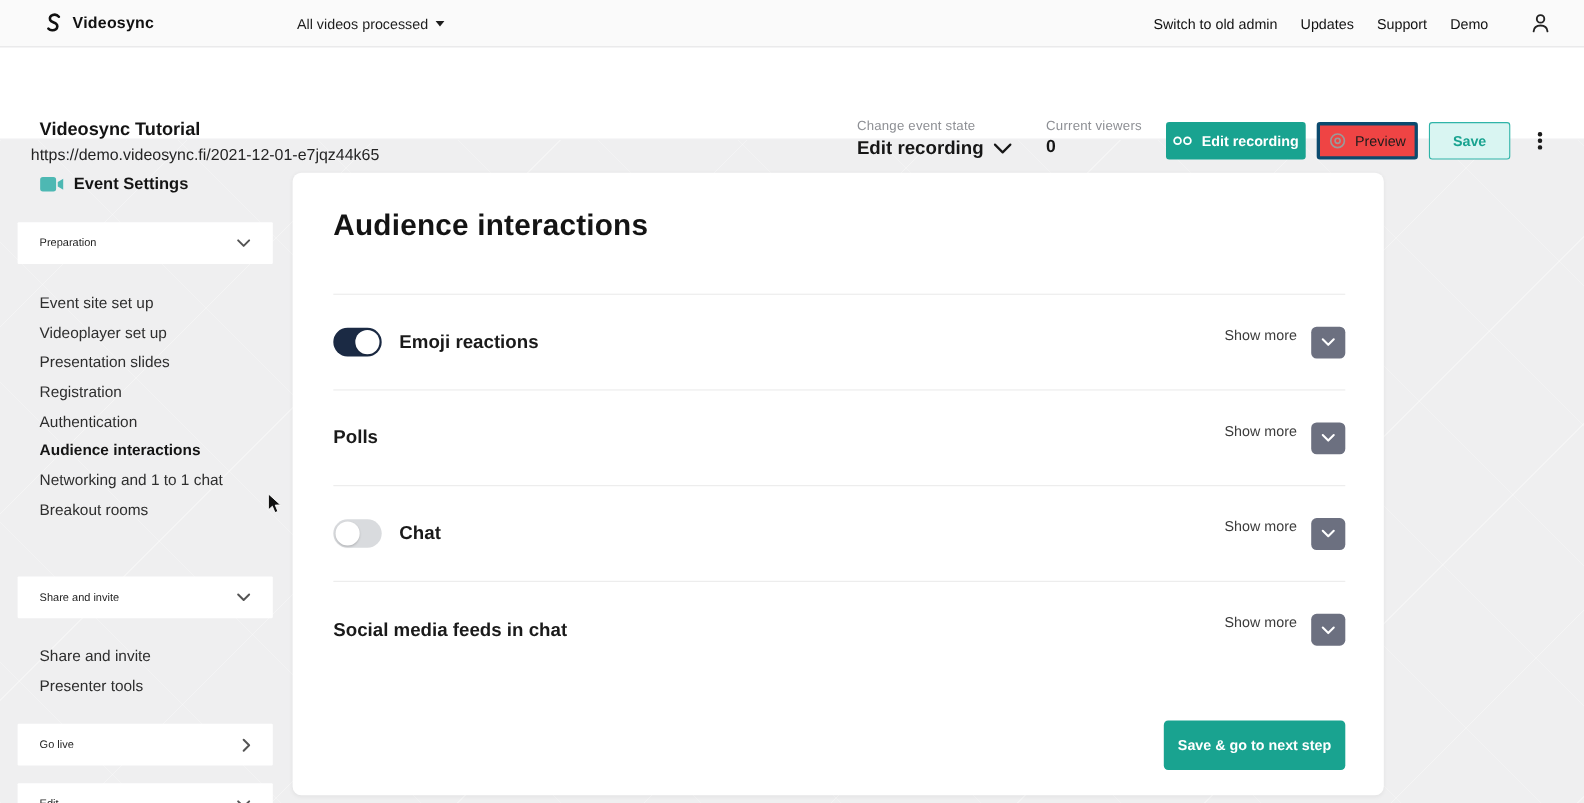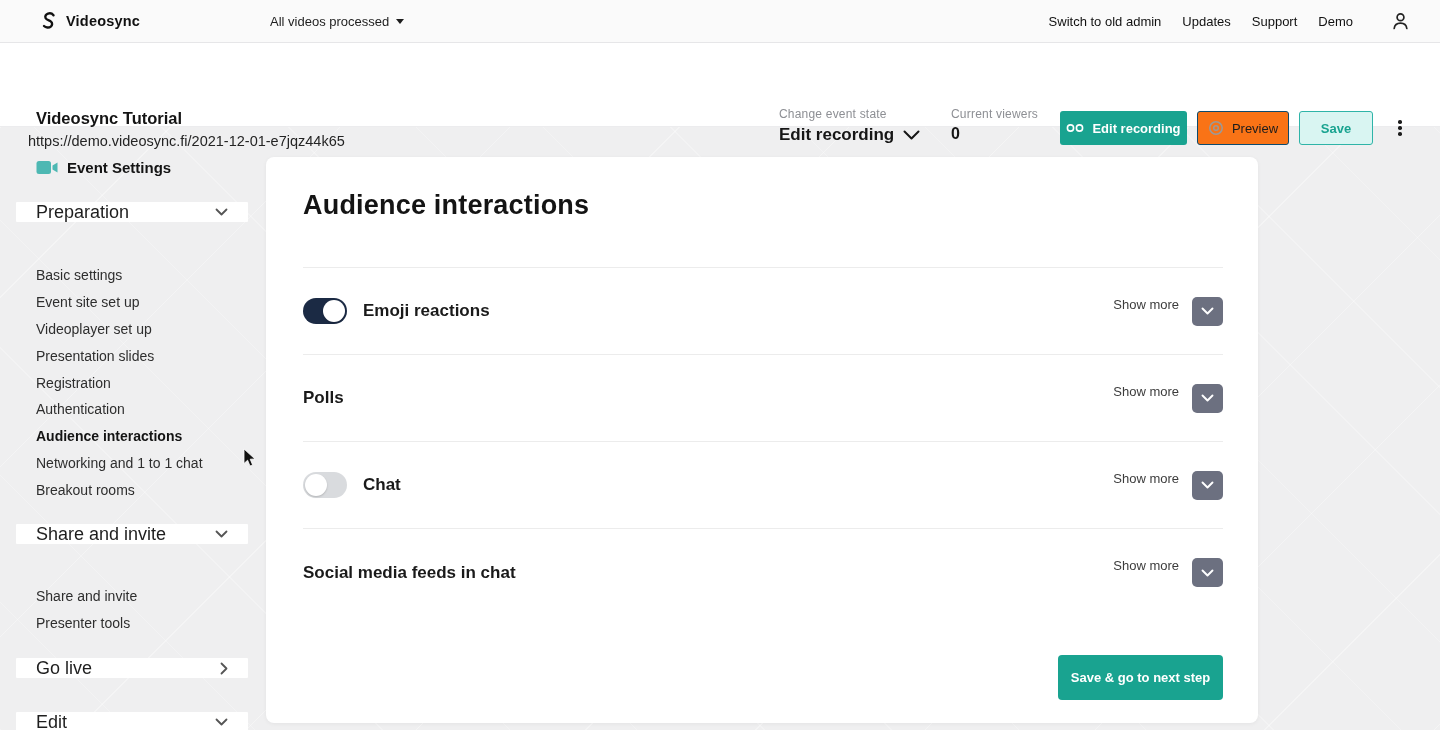--- a/index.html
+++ b/index.html
@@ -32,42 +32,42 @@
   }
   .event-title { position:absolute; left:36px; top:66px; font-size:16.5px; font-weight:700; color:#141414; }
   .event-url { position:absolute; left:28px; top:90px; font-size:14.5px; color:#242424; }
   .state-block { position:absolute; left:779px; top:64px; }
   .small-label { font-size:12px; color:#8d8f94; letter-spacing:.2px; }
   .state-value { display:flex; align-items:center; gap:9px; margin-top:4px; font-size:17px; font-weight:700; color:#161616; cursor:pointer; }
   .viewers-block { position:absolute; left:951px; top:64px; }
   .viewers-count { margin-top:4px; font-size:16px; font-weight:700; color:#161616; }
   .btn { display:flex; align-items:center; justify-content:center; gap:8px; border-radius:3px; font-size:13px; cursor:pointer; height:34px; }
   .btn-edit-rec { position:absolute; left:1060px; top:68px; width:127px; background:var(--teal); color:#fff; font-weight:600; }
-  .btn-preview { position:absolute; left:1197px; top:68px; width:92px; background:#f97316; border:1px solid #0c4a6e; color:#1c1c1c; }
+  .btn-preview { position:absolute; left:1197px; top:68px; width:92px; background:#ef4444; border:3px solid #0c4a6e; color:#1c1c1c; }
   .btn-save { position:absolute; left:1299px; top:68px; width:74px; background:var(--save-bg); border:1px solid var(--save-border); color:var(--teal); font-weight:700; }
   .kebab { position:absolute; left:1391px; top:72px; width:18px; height:26px; display:flex; flex-direction:column; align-items:center; justify-content:center; gap:2.5px; cursor:pointer; }
   .kebab span { width:3.5px; height:3.5px; border-radius:50%; background:#1c1c1c; }
 
   
   .content-bg {
     position:absolute; top:127px; left:0; width:1440px; height:603px;
     background:
       repeating-linear-gradient(135deg, rgba(255,255,255,.35) 0 1px, transparent 1px 120px),
       repeating-linear-gradient(45deg, rgba(255,255,255,.25) 0 1px, transparent 1px 90px),
       var(--bg);
   }
 
   
   .sidebar { position:absolute; left:16px; top:157px; width:232px; z-index:2; }
   .es-title { position:absolute; top:2px; left:20px; display:flex; align-items:center; gap:9px; }
   .es-title-text { font-size:15px; font-weight:700; color:#141414; }
   .side-box {
-    position:absolute; left:0; width:232px; height:20px; background:#fff;
+    position:absolute; left:0; width:232px; height:38px; background:#fff;
     display:flex; align-items:center; justify-content:space-between;
-    padding:0 20px; font-size:18px; color:#1e1e1e; cursor:pointer;
+    padding:0 20px; font-size:10px; color:#1e1e1e; cursor:pointer;
     border-radius:1px;
   }
   .box-preparation { top:45px; }
   .box-share { top:367px; }
   .box-golive { top:501px; }
   .box-edit { top:555px; }
   .nav-list { position:absolute; left:20px; }
   .nav-list-1 { top:105px; }
   .nav-list-2 { top:426px; }
   .nav-item { height:26.8px; display:flex; align-items:center; font-size:14px; color:#2e2e2e; cursor:pointer; white-space:nowrap; }
@@ -194,21 +194,20 @@
   <div class="side-box box-preparation">
     <span>Preparation</span>
     <span class="chev">
         <svg width="13" height="8" viewBox="0 0 13 8">
           <polyline points="1.5,1.5 6.5,6.5 11.5,1.5" fill="none" stroke="#555" stroke-width="1.8" stroke-linecap="round" stroke-linejoin="round"></polyline>
         </svg>
       </span>
   </div>
 
   <div class="nav-list nav-list-1">
-    <div class="nav-item">Basic settings</div>
     <div class="nav-item">Event site set up</div>
     <div class="nav-item">Videoplayer set up</div>
     <div class="nav-item">Presentation slides</div>
     <div class="nav-item">Registration</div>
     <div class="nav-item">Authentication</div>
     <div class="nav-item active">Audience interactions</div>
     <div class="nav-item">Networking and 1 to 1 chat</div>
     <div class="nav-item">Breakout rooms</div>
   </div>
 

